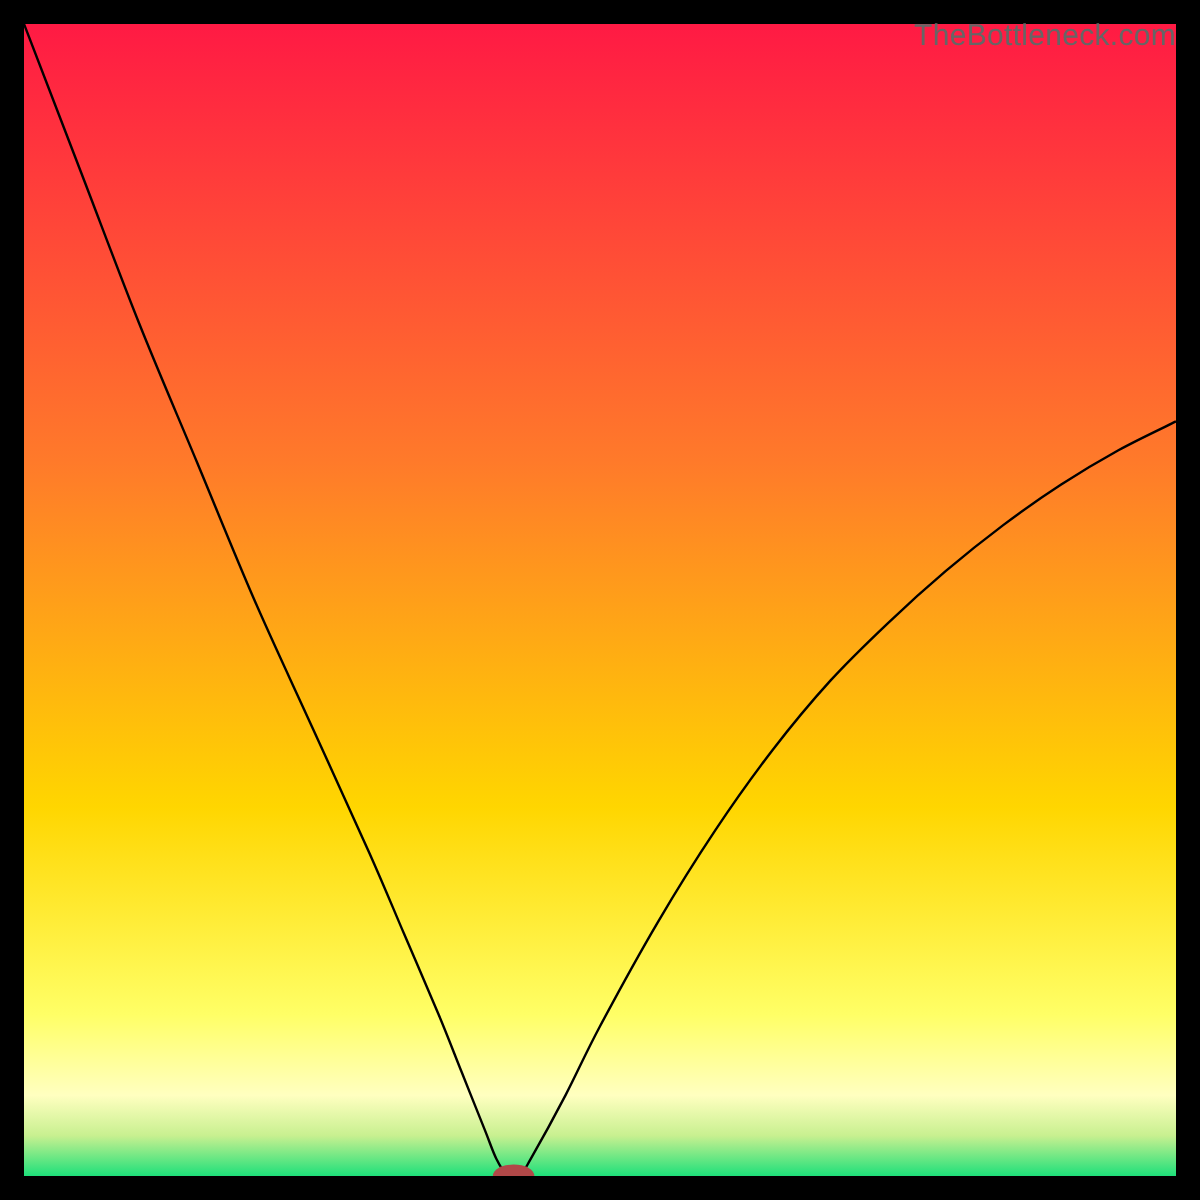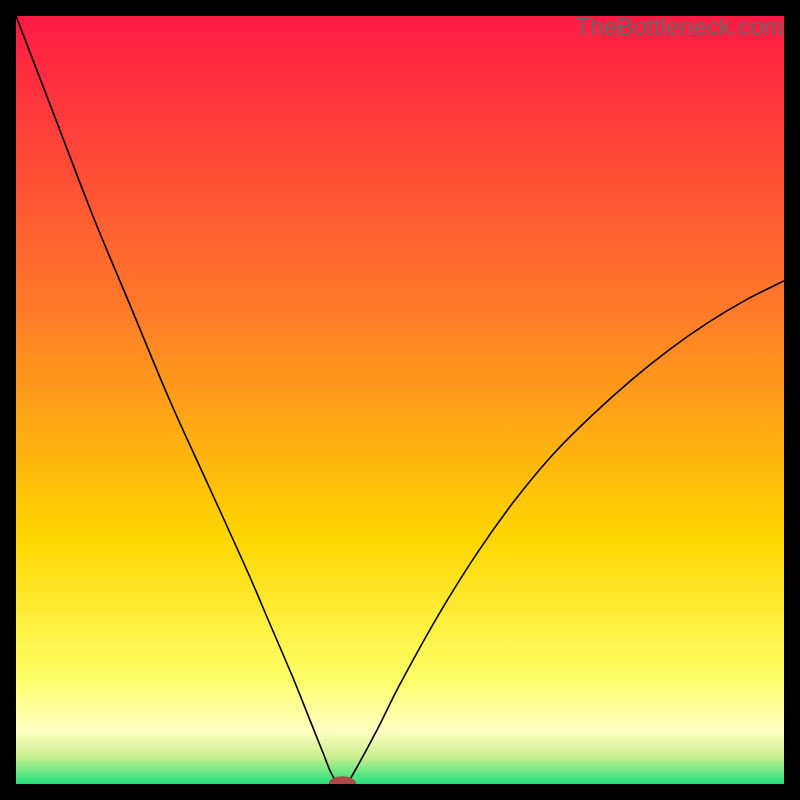--- a/index.html
+++ b/index.html
@@ -17,21 +17,21 @@
     top: 16px;
     width: 768px;
     height: 768px;
     background: #000;
   }
   .watermark {
     position: absolute;
     top: -3px;
     right: 0px;
     color: #666;
-    font-size: 24px;
+    font-size: 20px;
     font-weight: 500;
     letter-spacing: 0.2px;
     z-index: 10;
   }
   svg {
     display: block;
     position: absolute;
     left: 0;
     top: 0;
   }

